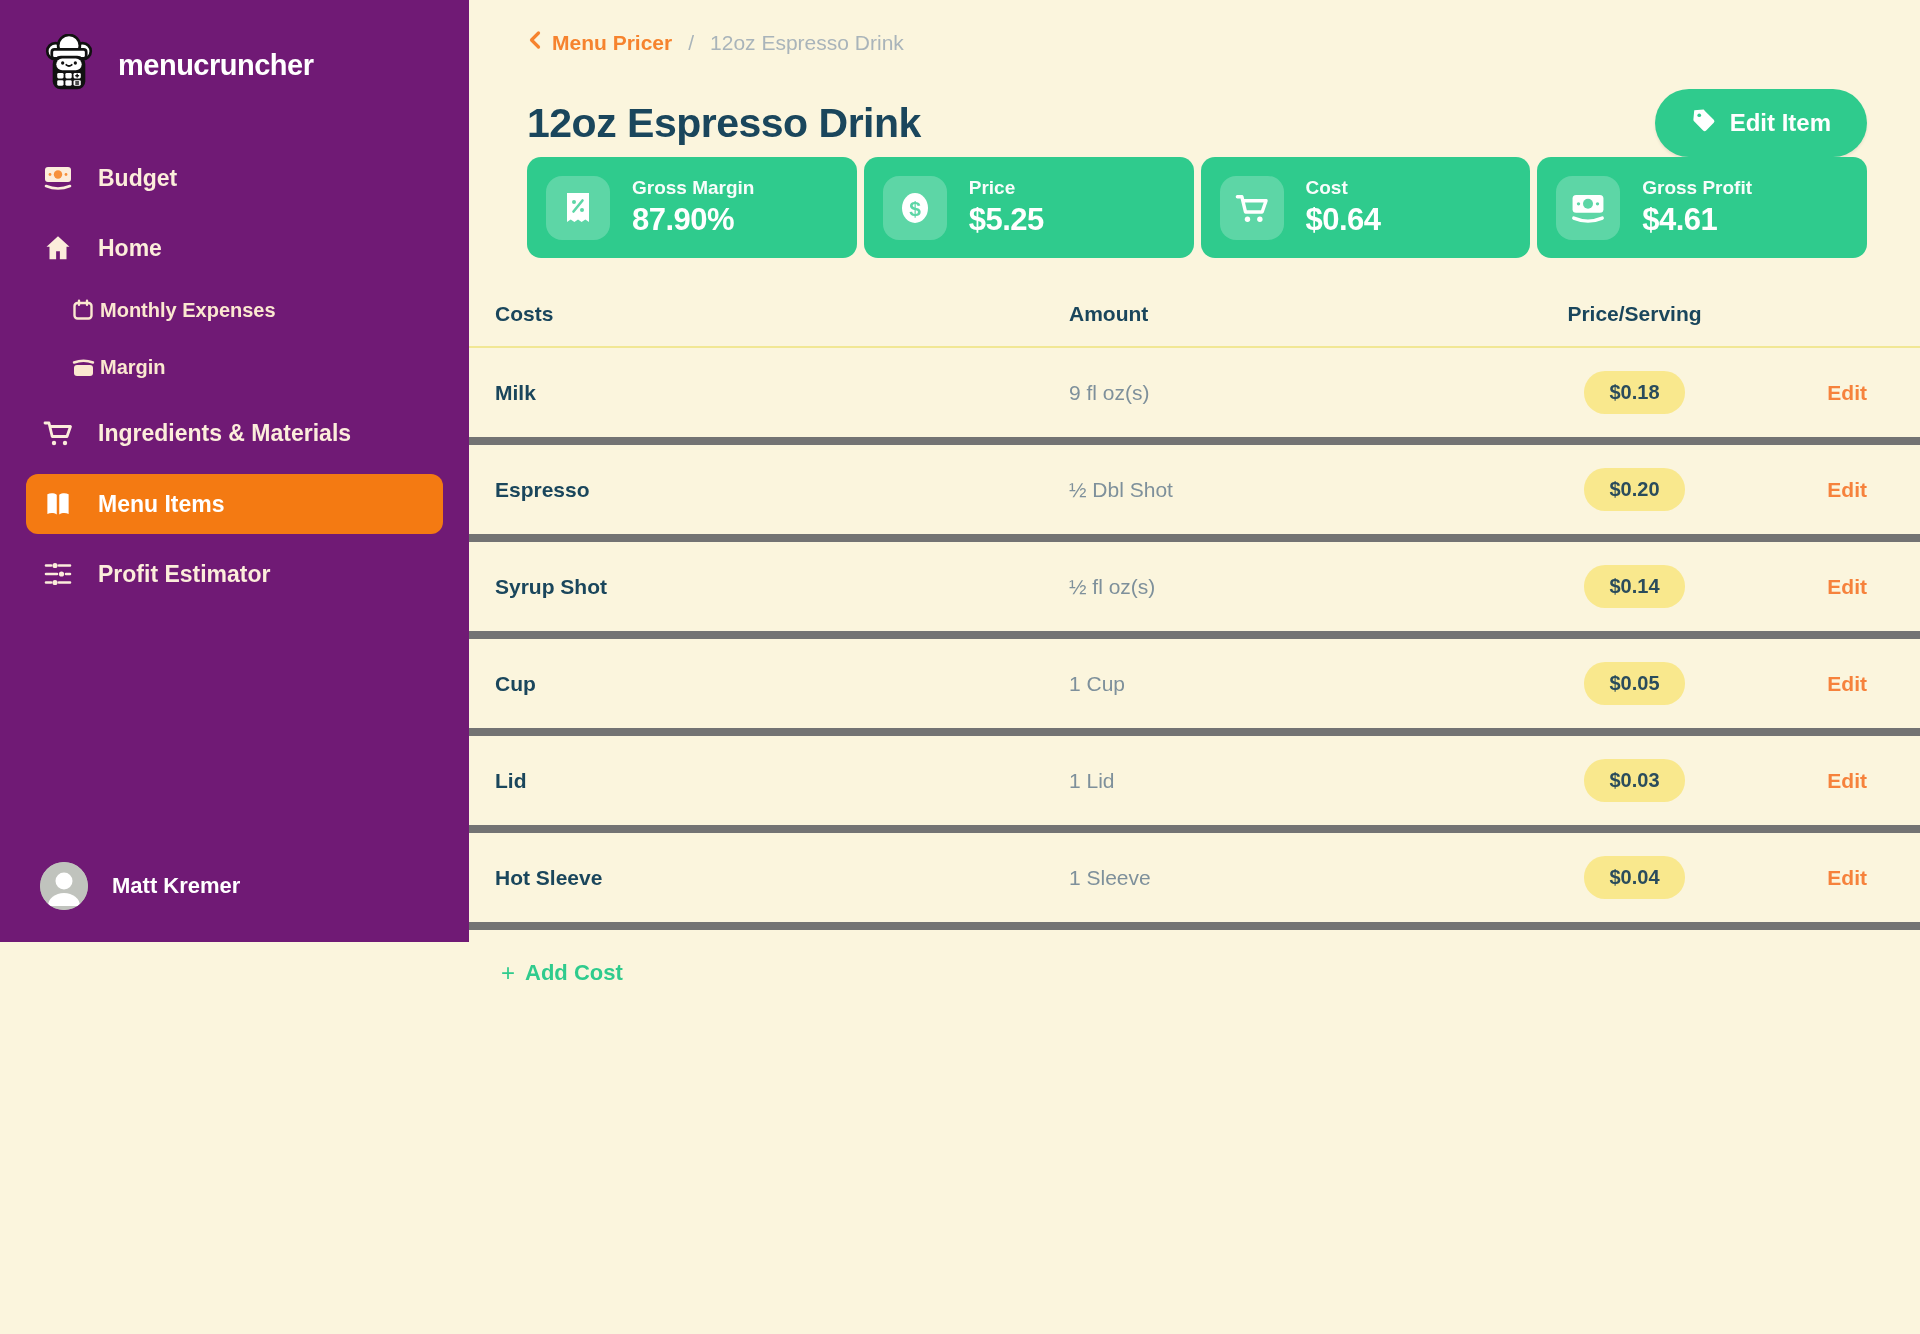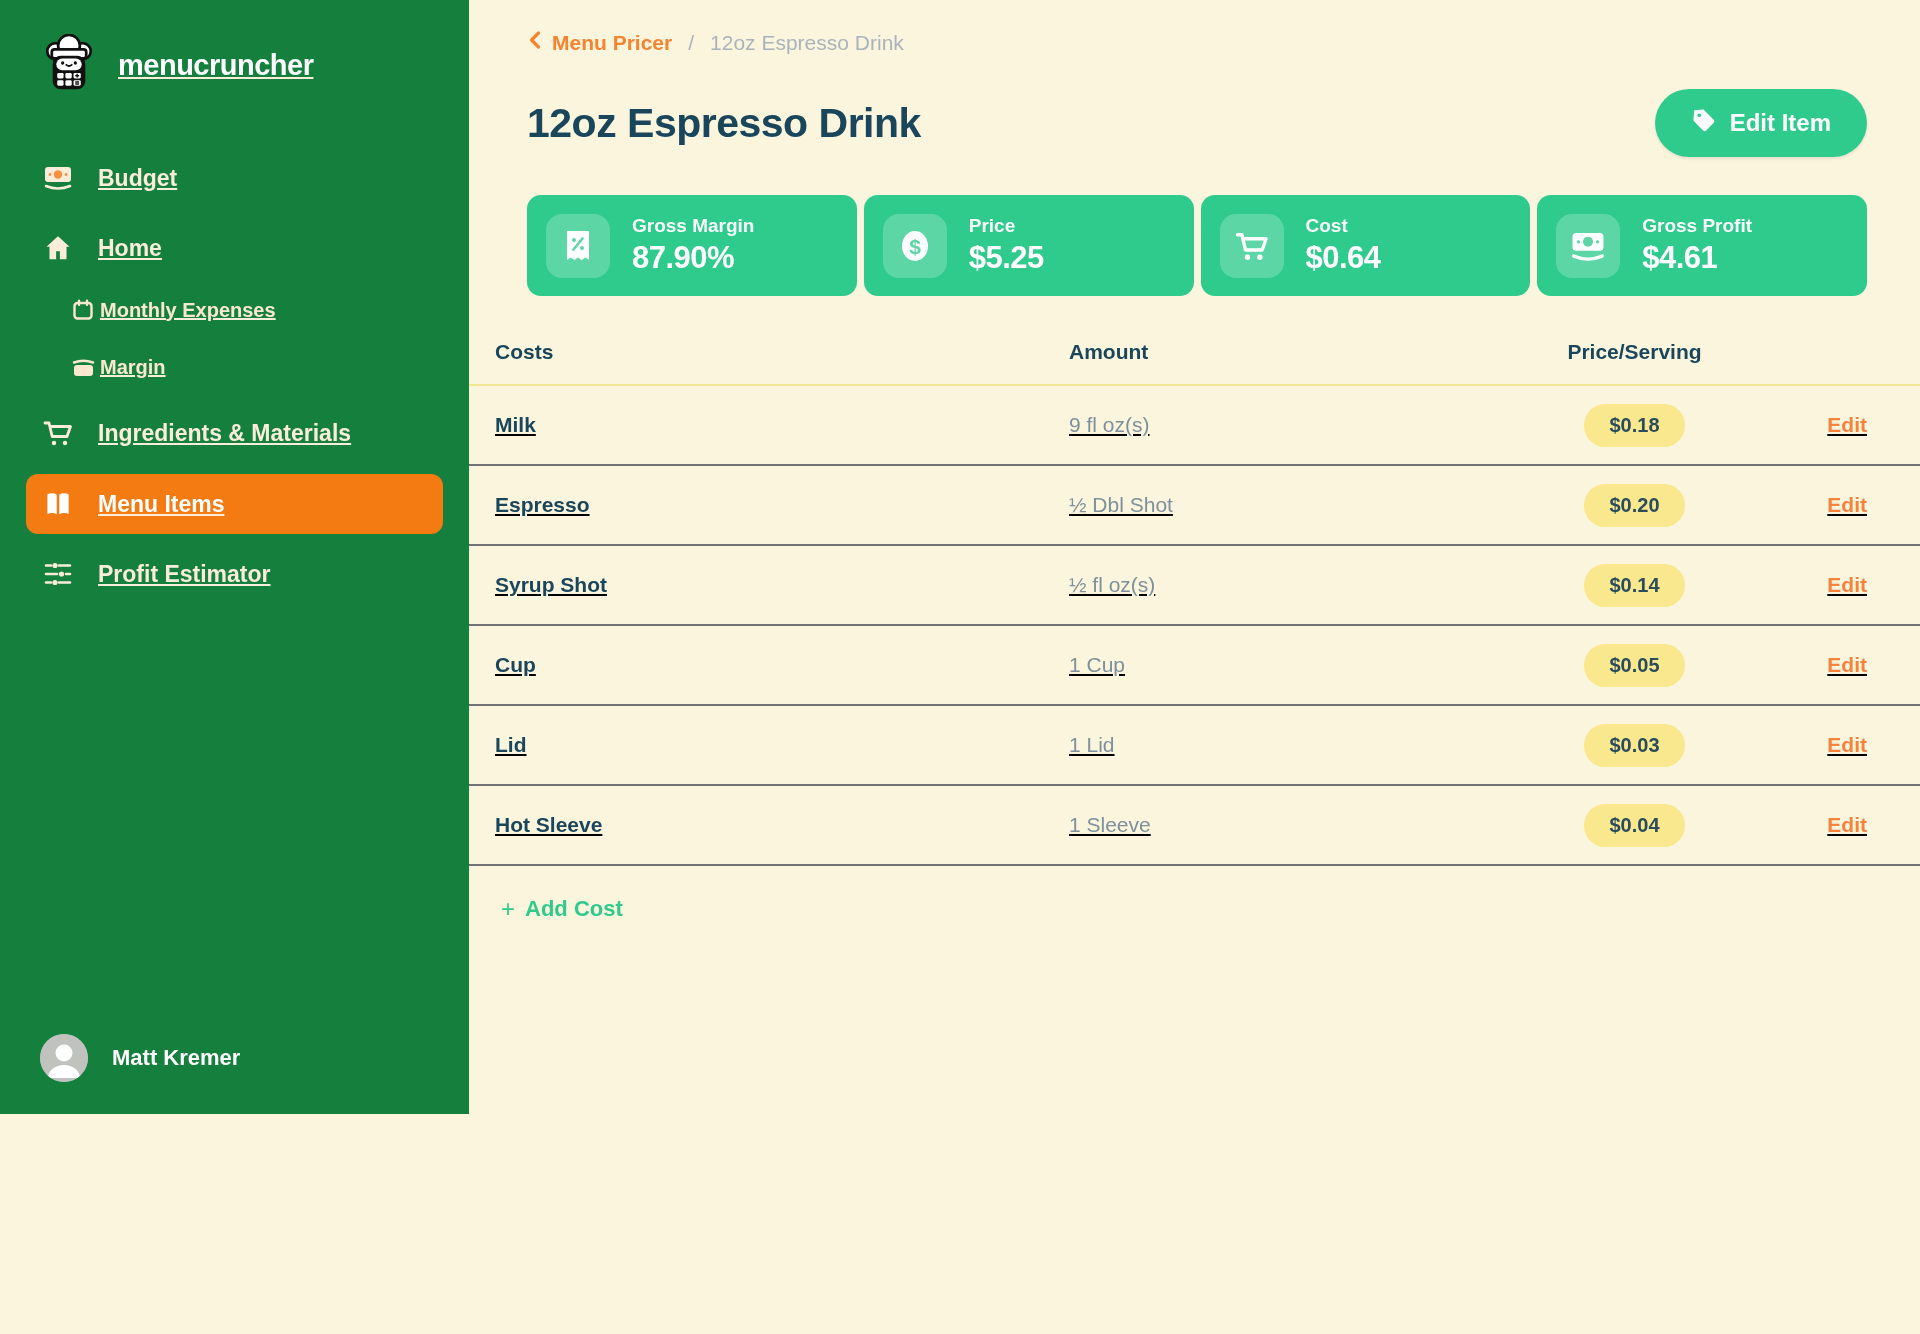--- a/index.html
+++ b/index.html
@@ -5,25 +5,24 @@
   * { margin:0; padding:0; box-sizing:border-box; }
   html,body { width:1920px; height:1334px; }
   body {
     font-family:"Liberation Sans","DejaVu Sans",sans-serif;
     background:#FBF5DD;
     display:flex;
     overflow:hidden;
   }
   
   .sidebar {
-    width:469px; min-width:469px; height:1114px;
-    background:#15803d;
+    width:469px; min-width:469px; height:942px;
+    background:#701a75;
     position:relative;
     color:#FCEDDB;
-    text-decoration:underline;
   }
   .brand { display:flex; align-items:center; gap:20px; padding:34px 0 0 40px; }
   .brand-name { font-size:29px; font-weight:bold; color:#FFFFFF; letter-spacing:-0.5px; }
   .nav { margin-top:52px; padding:0 26px; }
   .nav-item {
     display:flex; align-items:center; gap:24px;
     padding:15px 16px; border-radius:12px;
     font-size:23px; font-weight:bold; color:#FCEDDB;
     margin-bottom:10px; cursor:pointer;
   }
@@ -59,21 +58,21 @@
   .title-row { display:flex; align-items:center; justify-content:space-between; margin-top:34px; }
   .page-title { font-size:41px; font-weight:bold; color:#1A465C; letter-spacing:-0.5px; }
   .edit-item-btn {
     display:flex; align-items:center; gap:13px;
     height:68px; padding:17px 36px; border:none; border-radius:34px;
     background:#2FCB8D; color:#FFFFFF;
     font-family:inherit; font-size:24px; font-weight:bold;
     cursor:pointer; box-shadow:0 2px 3px rgba(0,0,0,0.08);
   }
 
-  .stats { display:flex; gap:7px; margin-top:38px; }
+  .stats { display:flex; gap:7px; }
   .stat-card {
     flex:1; height:101px; border-radius:14px;
     background:#2FCB8D;
     display:flex; align-items:center; gap:22px;
     padding:0 19px; color:#FFFFFF;
   }
   .stat-badge {
     width:64px; height:64px; border-radius:16px;
     background:#5DD6A6;
     display:flex; align-items:center; justify-content:center;
@@ -85,21 +84,21 @@
   .cost-table { margin-top:44px; }
   .t-grid {
     display:grid;
     grid-template-columns:574px 498px 135px 1fr;
     align-items:center;
     padding-left:26px; padding-right:53px;
   }
   .t-head { padding-bottom:20px; border-bottom:2px solid #F1E794; }
   .t-head .th { font-size:21px; font-weight:bold; color:#1A465C; }
   .th-price { text-align:center; }
-  .t-row { height:80px; border-bottom:2px solid #737373;text-decoration:underline; }
+  .t-row { height:97px; border-bottom:8px solid #737373; }
   .cell-name { font-size:21px; font-weight:bold; color:#1A465C; }
   .cell-amount { font-size:21px; color:#7E909B; }
   .cell-price { justify-self:center; }
   .price-pill {
     display:inline-block; background:#F9E88D; border-radius:21px;
     padding:10px 25px; font-size:20px; font-weight:bold; color:#2A4C5C;
   }
   .cell-edit { justify-self:end; font-size:21px; font-weight:bold; color:#F6823C; cursor:pointer; }
 
   .add-cost {

